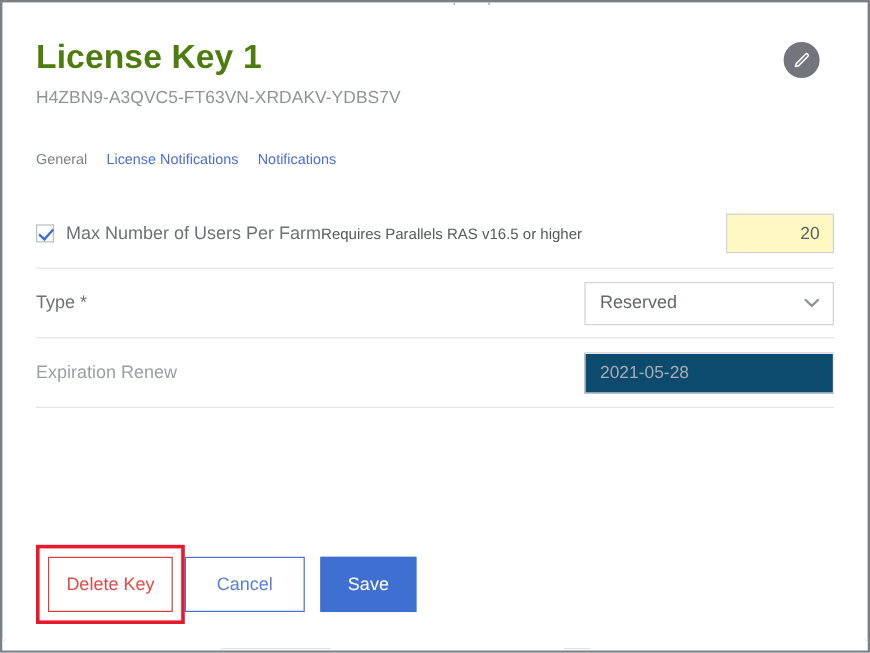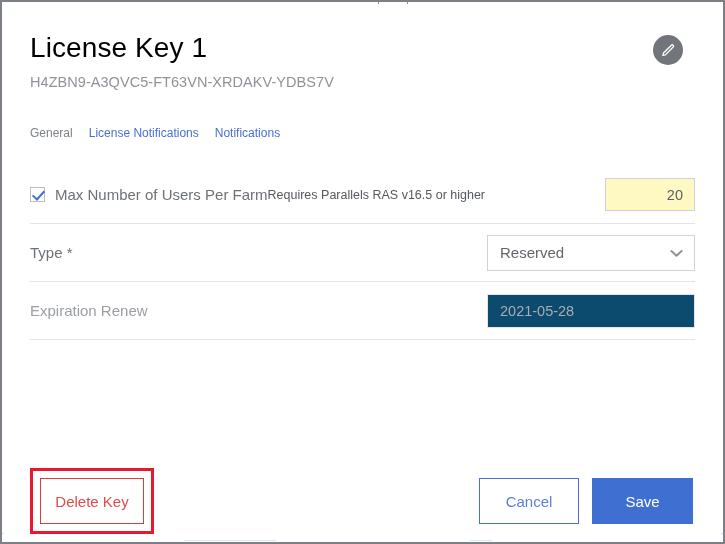--- a/index.html
+++ b/index.html
@@ -73,22 +73,22 @@
     padding: 0 26px;
   }
 
   
   .header {
     position: relative;
     padding-top: 27px;
   }
   .page-title {
     font-size: 28px;
-    font-weight: 400;
-    color: #000000;
+    font-weight: 700;
+    color: #4d7c0f;
     letter-spacing: .1px;
     line-height: 34px;
     margin: 0;
   }
   .license-code {
     margin-top: 9px;
     font-size: 14.5px;
     color: #8f9399;
     letter-spacing: .05px;
   }
@@ -237,24 +237,23 @@
     color: #a9adb2;
     padding: 0 12px;
     outline: none;
   }
 
   
   .footer {
     position: absolute;
     left: 26px;
     right: 26px;
-    top: 464px;
-    display: flex;
-    align-items: center;
-    justify-content: space-between;
+    top: 450px;
+    display: flex;
+    align-items: center;
   }
 
   .delete-wrap {
     position: relative;
     padding: 10px;
   }
   .annotation-box {
     position: absolute;
     left: 0;
     top: 0;
@@ -279,21 +278,21 @@
     border: 1px solid #dc3b3b;
     color: #e04a4a;
   }
   .btn-cancel {
     width: 100px;
     height: 46px;
     border: 1px solid #4a6fd4;
     color: #5b7fd8;
   }
   .btn-save {
-    width: 101px;
+    width: 80px;
     height: 46px;
     border: 1px solid #3f6fd0;
     background: #3f6fd0;
     color: #ffffff;
   }
   .footer-right {
     display: flex;
     align-items: center;
     gap: 13px;
     padding-right: 2px;

